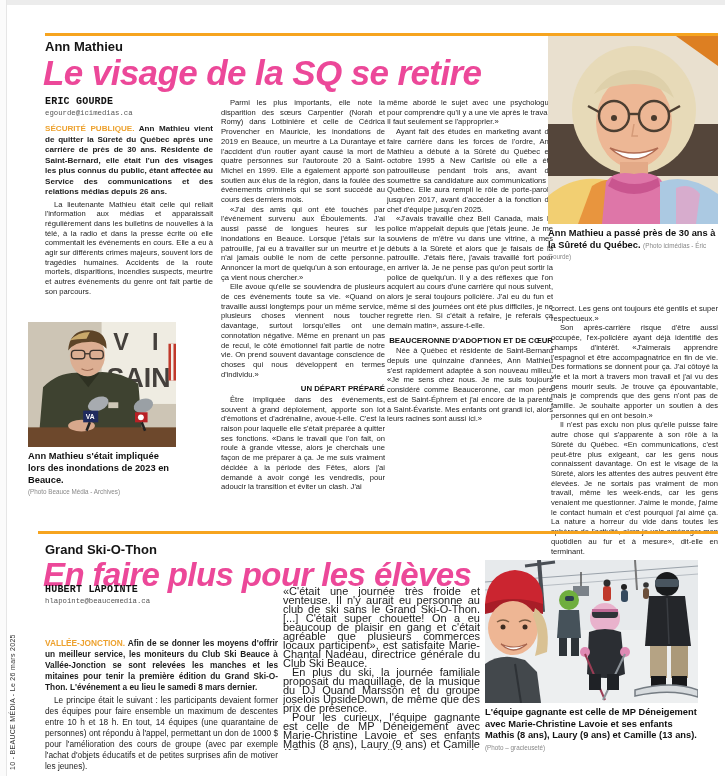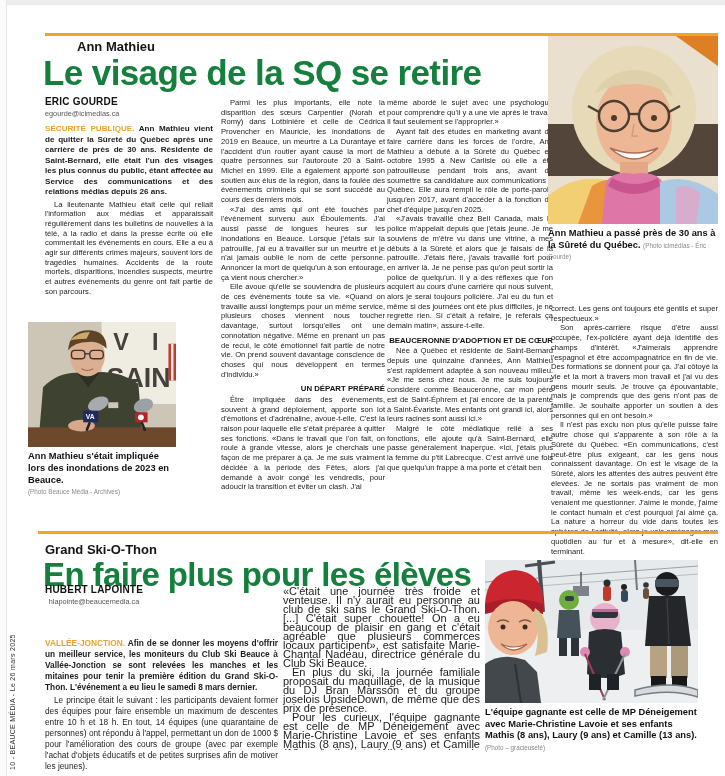--- a/index.html
+++ b/index.html
@@ -6,28 +6,28 @@
   html,body { background:#ffffff; }
   body { font-family:"Liberation Sans", sans-serif; }
   .page { position:relative; width:725px; height:776px; background:#fff; overflow:hidden; color:#1e1e1e; }
   .edge-top { position:absolute; left:0; top:0; width:725px; height:5px; background:#ececec; }
   .edge-left { position:absolute; left:0; top:0; width:7px; height:776px; background:#fbfbfb; border-right:1px solid #e6e6e6; }
 
   .rule-top { position:absolute; left:45px; top:33px; width:673px; height:3px; background:#f6a41f; }
   .divider  { position:absolute; left:38px; top:531px; width:680px; height:3px; background:#f6a41f; }
 
   .kicker { position:absolute; font-size:13px; font-weight:bold; color:#141414; }
-  .a1-kicker { left:45px; top:39px;margin-left:32px; }
+  .a1-kicker { left:45px; top:39px; }
   .a2-kicker { left:45px; top:542px; }
 
-  .headline { position:absolute; font-weight:bold; color:#15803d; letter-spacing:-0.6px; line-height:1; white-space:nowrap; }
+  .headline { position:absolute; font-weight:bold; color:#ec4899; letter-spacing:-0.6px; line-height:1; white-space:nowrap;font-style:italic; }
   .a1-headline { left:43px; top:55px; font-size:35px; }
   .a2-headline { left:43px; top:558px; font-size:33px; }
 
-  .byline { position:absolute; }
+  .byline { position:absolute;font-family:Liberation Mono, monospace; }
   .a1-byline { left:45px; top:96px; }
   .a2-byline { left:45px; top:584px; }
   .byline-name { font-size:10px; font-weight:bold; letter-spacing:.2px; color:#111; }
   .byline-email { font-size:7.3px; color:#555; margin-top:2px;text-align:center; }
 
   .col { position:absolute; text-align:justify; color:#1c1c1c; }
   .a1-body { font-size:7.6px; line-height:9.7px; }
   .a1-col1 { left:45px;  top:124px; width:168px; }
   .a1-col2 { left:221px; top:98px;  width:164px; height:434px; overflow:hidden; }
   .a1-col3 { left:387px; top:98px;  width:166px; height:434px; overflow:hidden; }
@@ -121,21 +121,20 @@
       <h4 class="subhead">UN DÉPART PRÉPARÉ</h4>
       <p class="ind">Être impliquée dans des événements, souvent à grand déploiement, apporte son lot d'émotions et d'adrénaline, avoue-t-elle. C'est la raison pour laquelle elle s'était préparée à quitter ses fonctions. «Dans le travail que l'on fait, on roule à grande vitesse, alors je cherchais une façon de me préparer à ça. Je me suis vraiment décidée à la période des Fêtes, alors j'ai demandé à avoir congé les vendredis, pour adoucir la transition et éviter un clash. J'ai</p>
     </div>
 
     <div class="col a1-body a1-col3">
       <p>même abordé le sujet avec une psychologue pour comprendre qu'il y a une vie après le travail. Il faut seulement se l'approprier.»</p>
       <p class="ind">Ayant fait des études en marketing avant de faire carrière dans les forces de l'ordre, Ann Mathieu a débuté à la Sûreté du Québec en octobre 1995 à New Carlisle où elle a été patrouilleuse pendant trois ans, avant de soumettre sa candidature aux communications à Québec. Elle aura rempli le rôle de porte-parole jusqu'en 2017, avant d'accéder à la fonction de chef d'équipe jusqu'en 2025.</p>
       <p class="ind">«J'avais travaillé chez Bell Canada, mais la police m'appelait depuis que j'étais jeune. Je me souviens de m'être vu dans une vitrine, à mes débuts à la Sûreté et alors que je faisais de la patrouille. J'étais fière, j'avais travaillé fort pour en arriver là. Je ne pense pas qu'on peut sortir la police de quelqu'un. Il y a des réflexes que l'on acquiert au cours d'une carrière qui nous suivent, alors je serai toujours policière. J'ai eu du fun et même si des journées ont été plus difficiles, je ne regrette rien. Si c'était à refaire, je referais ça demain matin», assure-t-elle.</p>
       <h4 class="subhead">BEAUCERONNE D'ADOPTION ET DE CŒUR</h4>
       <p class="ind">Née à Québec et résidente de Saint-Bernard depuis une quinzaine d'années, Ann Mathieu s'est rapidement adaptée à son nouveau milieu. «Je me sens chez nous. Je me suis toujours considéré comme Beauceronne, car mon père est de Saint-Éphrem et j'ai encore de la parenté à Saint-Évariste. Mes enfants ont grandi ici, alors leurs racines sont aussi ici.»</p>
-      <p class="ind">Malgré le côté médiatique relié à ses fonctions, elle ajoute qu'à Saint-Bernard, elle passe généralement inaperçue. «Ici, j'étais plus la femme du p'tit Labrecque. C'est arrivé une fois que quelqu'un frappe à ma porte et c'était ben</p>
     </div>
 
     <figure class="photo2">
       <svg class="photo-img" viewBox="0 0 170 188">
         <rect width="170" height="188" fill="#e9e0cf"></rect>
         <polygon points="128,0 170,0 170,30" fill="#dd7f22"></polygon>
         <rect x="0" y="88" width="170" height="52" fill="#54453a"></rect>
         <ellipse cx="86" cy="74" rx="62" ry="64" fill="#e7dab8"></ellipse>
         <ellipse cx="86" cy="86" rx="38" ry="46" fill="#edb795"></ellipse>
         <path d="M46,58 Q60,34 86,34 Q116,34 126,62 Q110,48 86,48 Q62,48 46,58 Z" fill="#ded0aa"></path>
@@ -180,21 +179,21 @@
       <div class="byline-email">hlapointe@beaucemedia.ca</div>
     </div>
 
     <div class="col a2-col1">
       <p class="a2-lead"><span class="lead-label">VALLÉE-JONCTION.</span> <span>Afin de se donner les moyens d'offrir un meilleur service, les moniteurs du Club Ski Beauce à Vallée-Jonction se sont relevées les manches et les mitaines pour tenir la première édition du Grand Ski-O-Thon. L'événement a eu lieu le samedi 8 mars dernier.</span></p>
       <p class="ind">Le principe était le suivant : les participants devaient former des équipes pour faire ensemble un maximum de descentes entre 10 h et 18 h. En tout, 14 équipes (une quarantaine de personnes) ont répondu à l'appel, permettant un don de 1000 $ pour l'amélioration des cours de groupe (avec par exemple l'achat d'objets éducatifs et de petites surprises afin de motiver les jeunes).</p>
     </div>
 
     <div class="col a2-col2">
       <p>«C'était une journée très froide et venteuse. Il n'y aurait eu personne au club de ski sans le Grand Ski-O-Thon. [...] C'était super chouette! On a eu beaucoup de plaisir en gang et c'était agréable que plusieurs commerces locaux participent», est satisfaite Marie-Chantal Nadeau, directrice générale du Club Ski Beauce.</p>
-      <p class="ind">En plus du ski, la journée familiale proposait du maquillage, de la musique du DJ Bran Marssón et du groupe joselois UpsideDown, de même que des prix de présence.</p>
+      <p class="ind">En plus du ski, la journée familiale proposait du maquillage, de la musique du DJ Quand Marssón et du groupe joselois UpsideDown, de même que des prix de présence.</p>
       <p class="ind">Pour les curieux, l'équipe gagnante est celle de MP Déneigement avec Marie-Christine Lavoie et ses enfants Mathis (8 ans), Laury (9 ans) et Camille (13 ans). Ils ont réalisé pas moins de 148 descentes dans le temps imparti. Il faut mentionner que le petit Mathis a réalisé à lui seul 95 descentes!</p>
       <p class="ind">«C'était le "king"! Il n'a jamais arrêté», était-elle admirative.</p>
     </div>
 
     <figure class="photo3">
       <svg class="photo-img" viewBox="0 0 213 143">
         <rect width="213" height="143" fill="#e7eaec"></rect>
         <rect y="70" width="213" height="73" fill="#edeff0"></rect>
         <line x1="0" y1="22" x2="213" y2="6" stroke="#9aa2aa" stroke-width="1.2"></line>
         <line x1="0" y1="30" x2="213" y2="14" stroke="#b6bcc2" stroke-width="1"></line>

